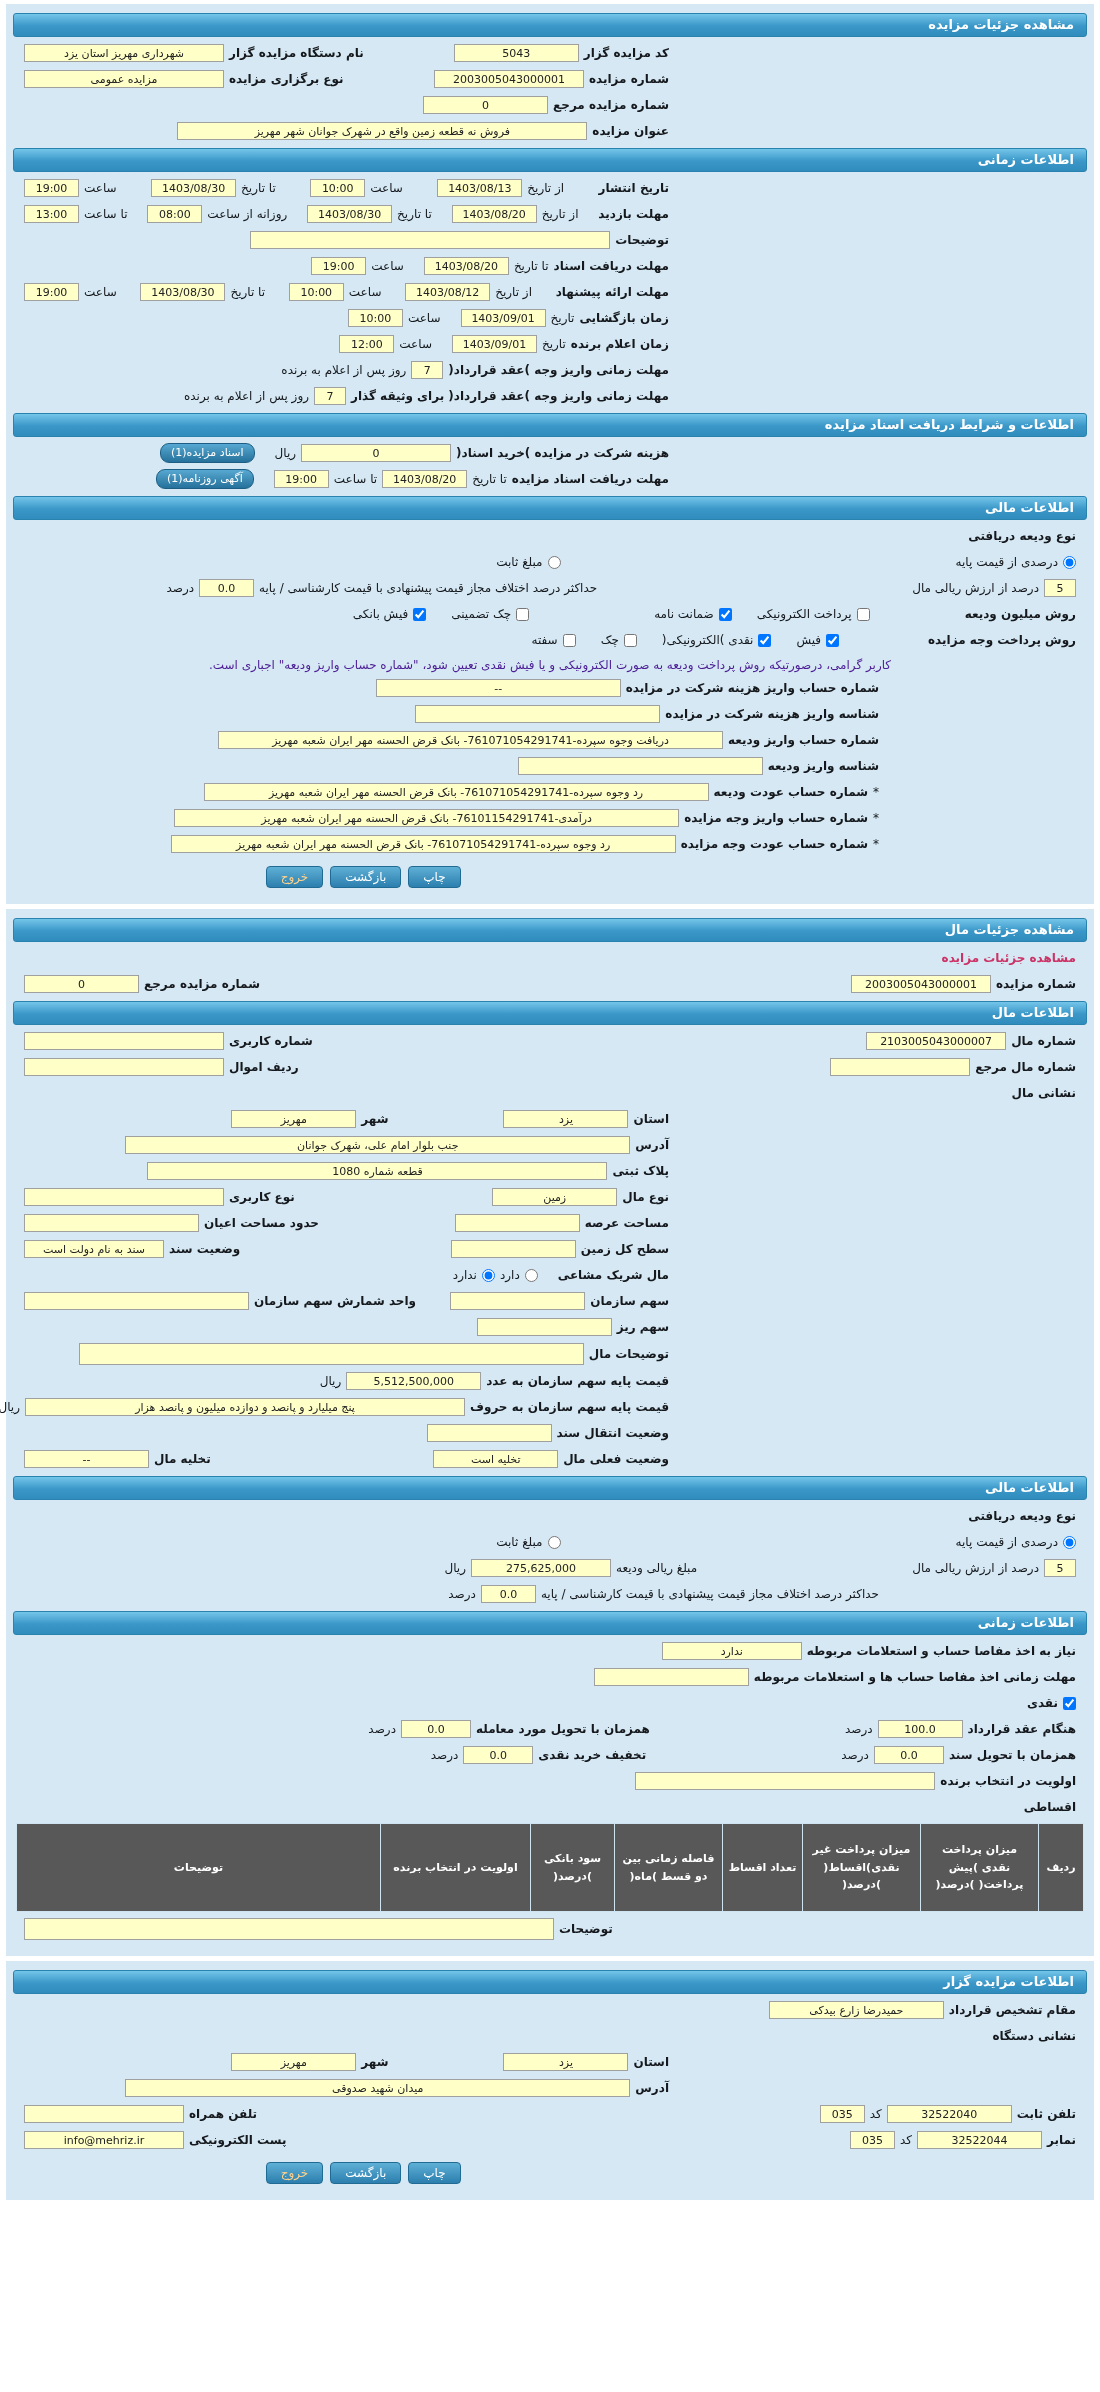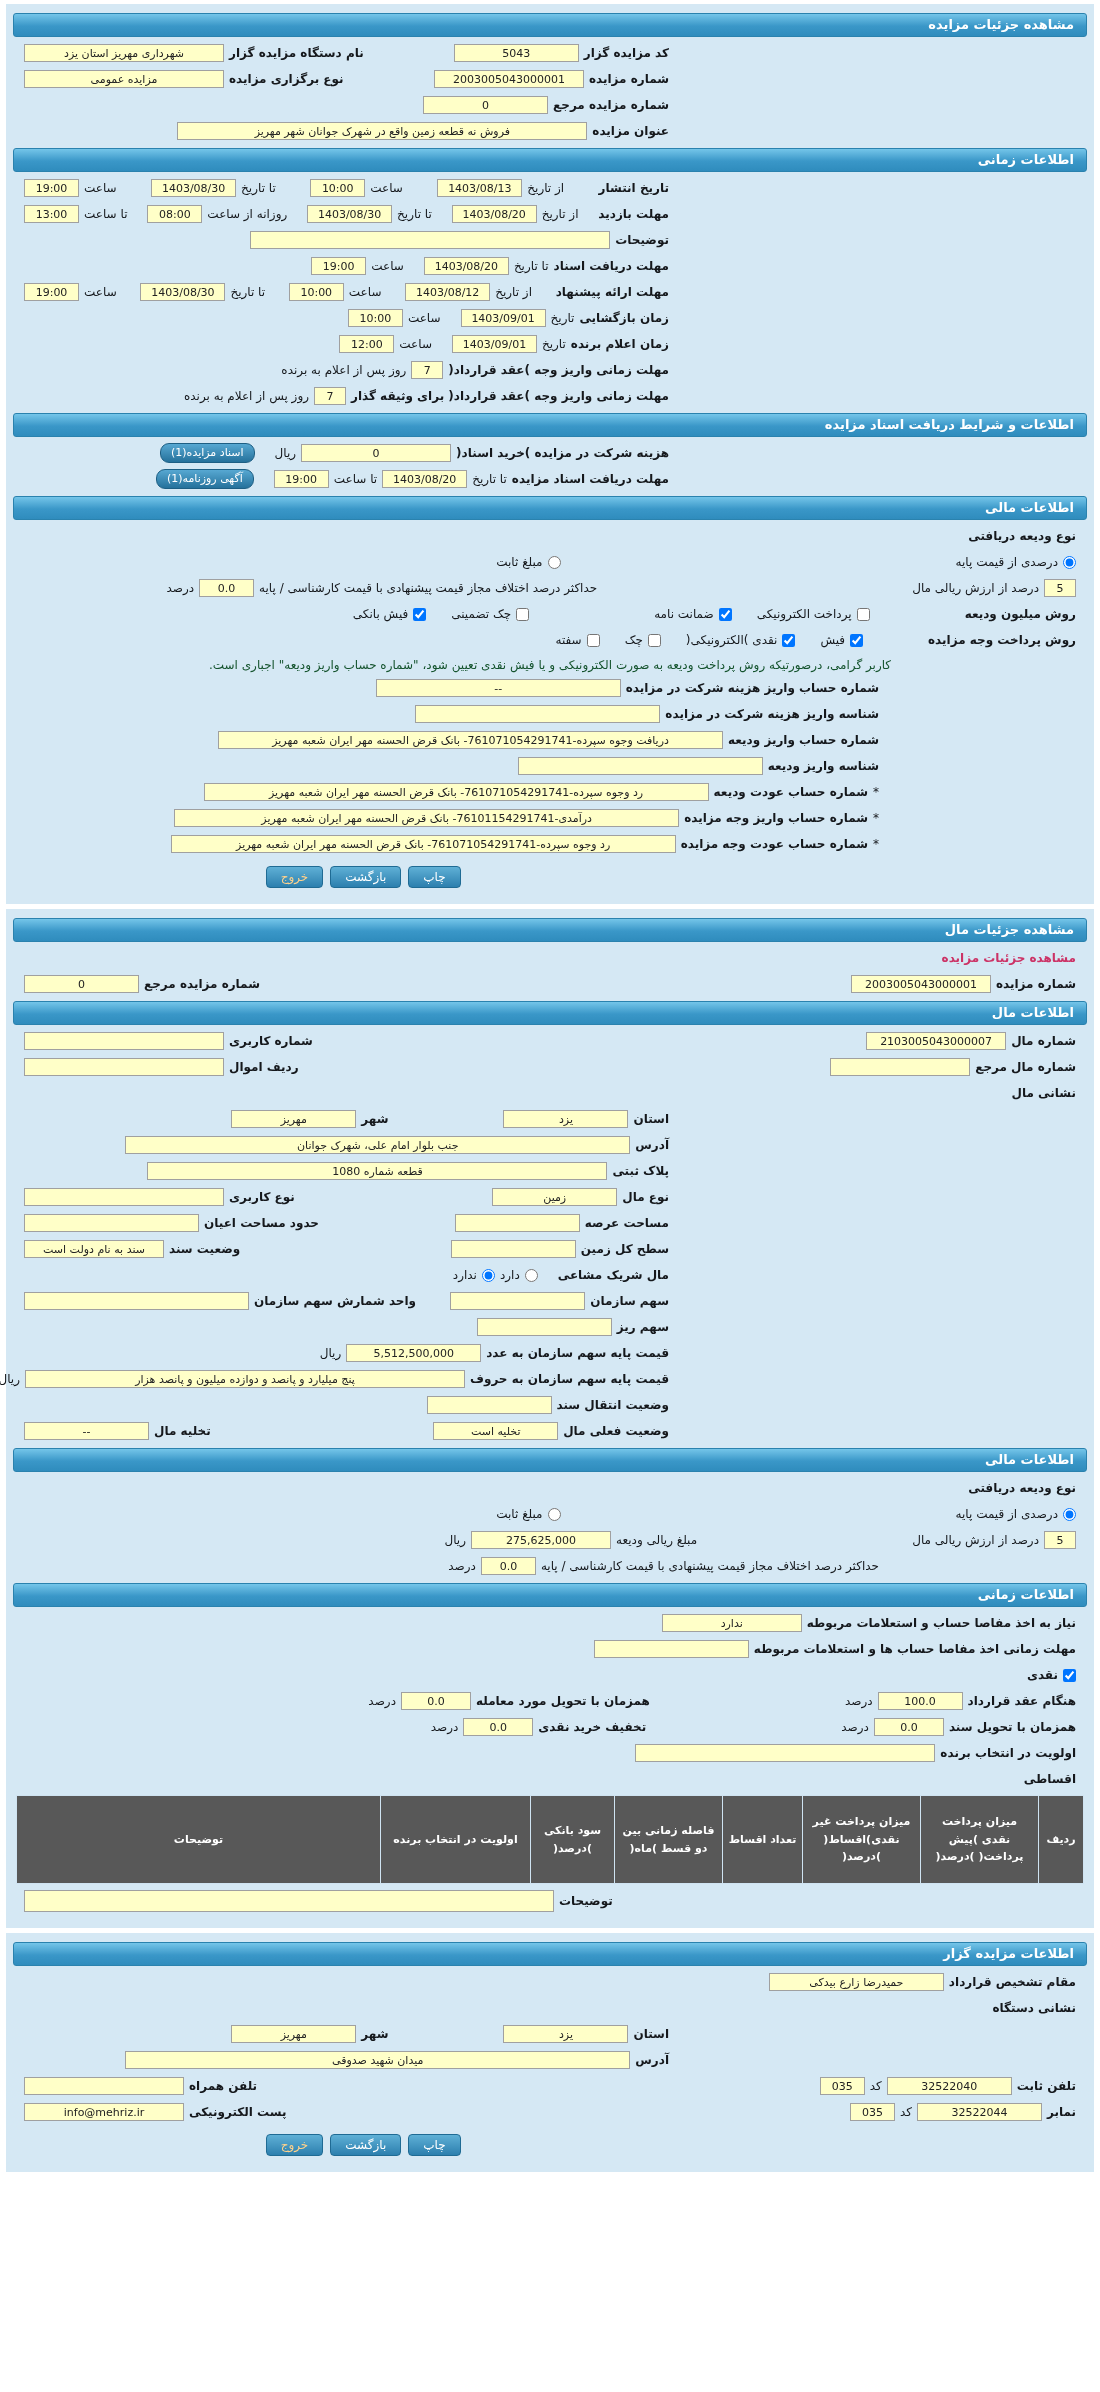--- a/index.html
+++ b/index.html
@@ -19,31 +19,31 @@
   .lbl { font-size:12px; color:#15181c; white-space:nowrap; flex:none; }
   .b   { font-weight:bold; }
   .inp { flex:none; background:#ffffc8; border:1px solid #a0a0a0; height:18px; font-size:11px;
          font-family:inherit; text-align:center; color:#222; padding:0 3px; }
   .h22 { height:22px; }
   .w32{width:32px}.w45{width:45px}.w55{width:55px}.w70{width:70px}.w85{width:85px}
   .w115{width:115px}.w125{width:125px}.w135{width:135px}.w140{width:140px}.w150{width:150px}
   .w155{width:155px}.w160{width:160px}.w175{width:175px}.w200{width:200px}.w225{width:225px}
   .w245{width:245px}.w300{width:300px}.w360{width:360px}.w410{width:410px}.w440{width:440px}
   .w460{width:460px}.w505{width:505px}.w530{width:530px}
-  .mr15{margin-right:15px}.mr20{margin-right:20px}.mr60{margin-right:60px}.mr90{margin-right:90px}
+  .mr15{margin-right:15px}.mr20{margin-right:20px}.mr60{margin-right:84px}.mr90{margin-right:90px}
   .mr110{margin-right:110px}.mr120{margin-right:120px}.mr190{margin-right:190px}
   .mr210{margin-right:210px}.mr310{margin-right:310px}.mr390{margin-right:390px}
   input[type=checkbox],input[type=radio]{ width:13px; height:13px; margin:0; flex:none; }
   .btn { background:linear-gradient(#5fb0d6,#2c7fae); color:#fff; border:1px solid #1f6b94;
          border-radius:4px; font-family:inherit; font-size:12px; padding:3px 14px; cursor:pointer; }
   .btn-exit { color:#ffd28c; }
   .pill { background:linear-gradient(#57a8d2,#25719b); color:#fff; border:1px solid #1d5f84;
           border-radius:9px; font-family:inherit; font-size:11px; padding:2px 10px 3px; cursor:pointer; }
   .btn-row { display:flex; justify-content:center; gap:7px; margin:12px 36% 6px 18px; }
-  .notice { color:#14532d; font-size:12px; text-align:center; margin:8px 20px 6px; }
+  .notice { color:#4c1d95; font-size:12px; text-align:center; margin:8px 20px 6px; }
   .mlink { color:#cc3366; font-size:12px; font-weight:bold; text-decoration:none; cursor:pointer; }
   .tbl { border-collapse:collapse; margin:6px 10px; width:calc(100% - 20px); }
   .tbl th { background:#585858; color:#fff; font-size:11px; font-weight:bold;
             border:1px solid #cfe3f1; padding:4px 5px; vertical-align:middle; height:88px; line-height:1.6; }
 </style>
 </head>
 <body>
 
 <div class="page">
 
@@ -427,20 +427,24 @@
         <span class="lbl b">واحد شمارش سهم سازمان</span>
         <input class="inp w225" readonly="" value="" style="">
       </div>
     </div>
 
     <div class="row ind1">
       <span class="lbl b">سهم ریز</span>
       <input class="inp w135" readonly="" value="" style="">
     </div>
 
+    <div class="row ind1">
+      <span class="lbl b">توضیحات مال</span>
+      <input class="inp w505 h22" readonly="" value="" style="">
+    </div>
 
     <div class="row ind1">
       <span class="lbl b">قیمت پایه سهم سازمان به عدد</span>
       <input class="inp w135" readonly="" value="5,512,500,000" style="">
       <span class="lbl">ریال</span>
     </div>
 
     <div class="row ind1">
       <span class="lbl b">قیمت پایه سهم سازمان به حروف</span>
       <input class="inp w440" readonly="" value="پنج میلیارد و پانصد و دوازده میلیون و پانصد هزار" style="">

